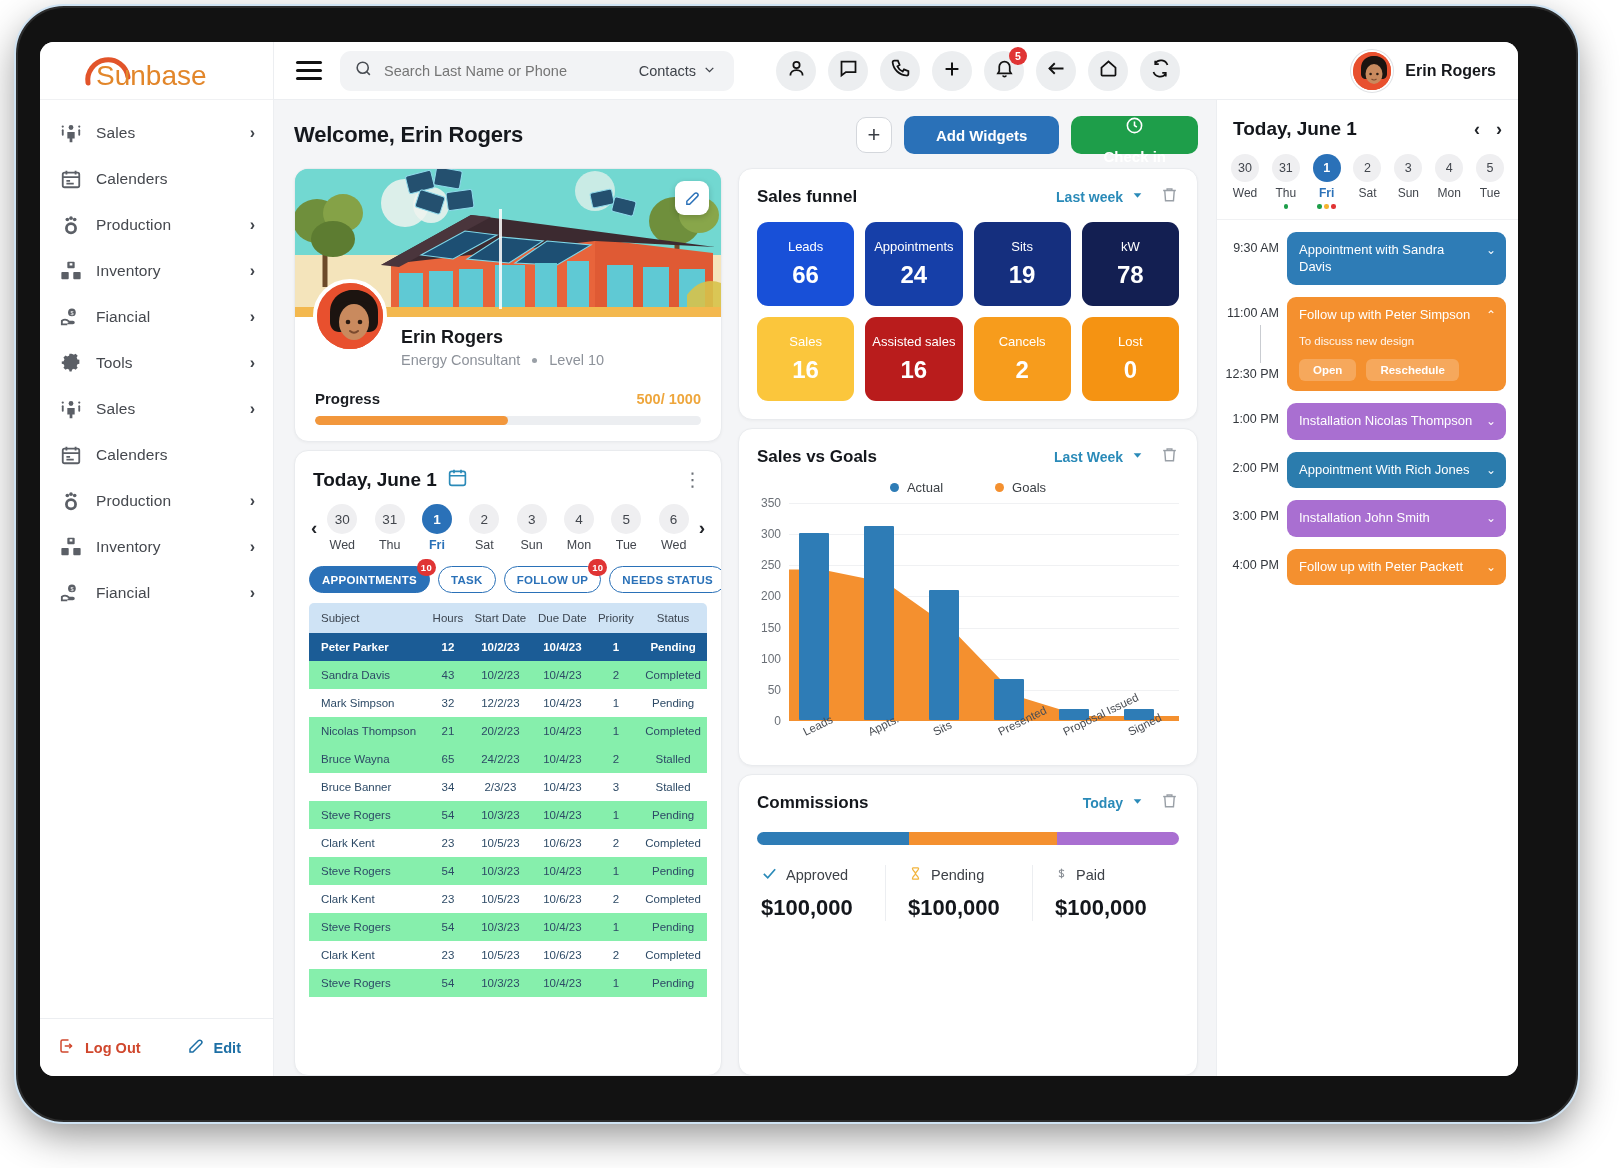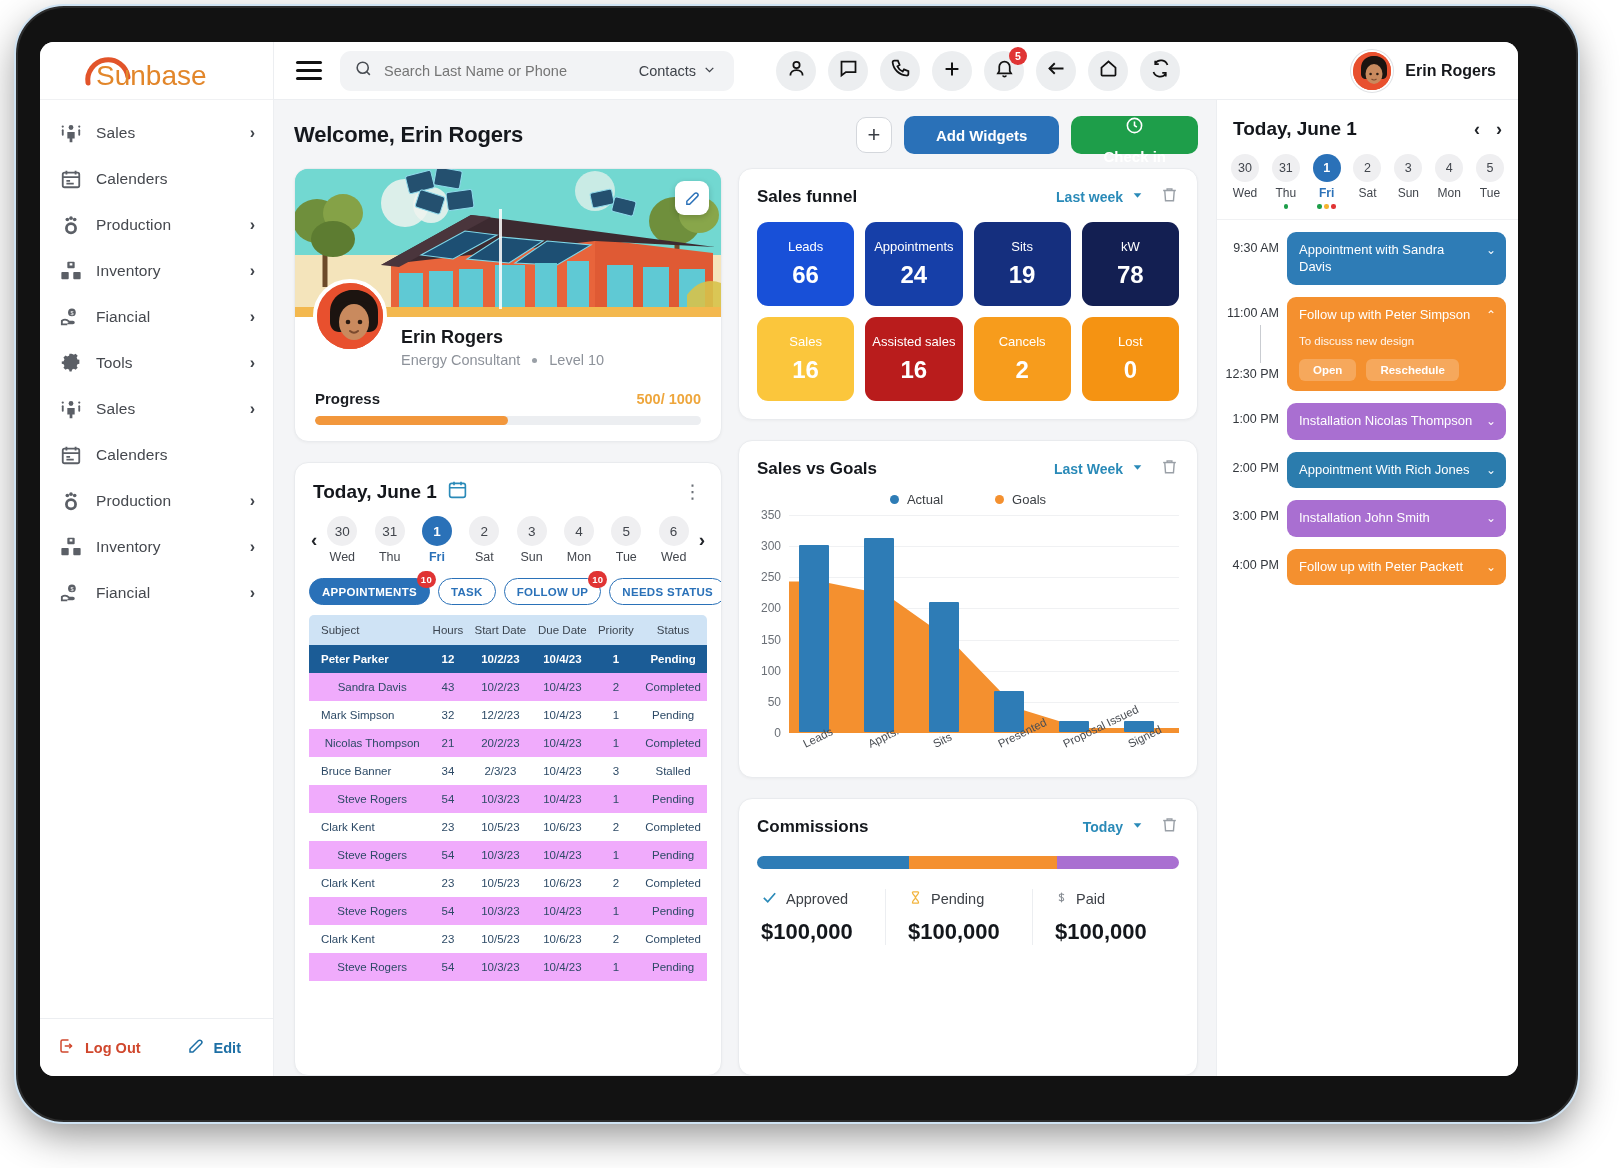--- a/index.html
+++ b/index.html
@@ -146,21 +146,21 @@
   .pill-btn {
     height: 38px; border-radius: 10px; padding: 0 32px;
     display: flex; align-items: center; gap: 10px;
     font-size: 15px; font-weight: 700; color: #fff; cursor: pointer; border: none;
     font-family: "Liberation Sans", sans-serif;
   }
   .btn-blue { background: #2a71b8; }
   .btn-green { background: #1e9e4a; flex-direction: column; }
 
   .cols { display: flex; gap: 16px; flex: 1; min-height: 0; }
-  .col { display: flex; flex-direction: column; gap: 20px; min-width: 0; }
+  .col { display: flex; flex-direction: column; gap: 8px; min-width: 0; }
   .col-left { width: 428px; flex: 0 0 428px; }
   .col-right { flex: 1; }
 
   .card {
     background: #fff; border-radius: 14px;
     border: 1px solid #e9ebee;
     box-shadow: 0 1px 3px rgba(18,20,24,.04);
   }
 
   
@@ -241,21 +241,21 @@
     background: #cfe3f5; color: #3c4550; font-size: 11.5px; font-weight: 400;
     padding: 9px 4px; text-align: center; white-space: nowrap;
   }
   table.tasks th:first-child { text-align: left; padding-left: 12px; border-radius: 5px 0 0 0; }
   table.tasks th:last-child { border-radius: 0 5px 0 0; }
   table.tasks td {
     font-size: 11.5px; color: #2d4a66; padding: 8px 4px; text-align: center;
     white-space: nowrap;
   }
   table.tasks td:first-child { text-align: left; padding-left: 12px; }
-  table.tasks tr.alt td { background: #f0abfc; text-align: center; }
+  table.tasks tr.alt td { background: #86efac; }
   table.tasks tr.sel td { background: #1b5c96; color: #fff; font-weight: 700; }
 
   
   .card-head {
     display: flex; align-items: center; padding: 16px 18px 0 18px;
   }
   .card-title { font-size: 17px; font-weight: 700; color: #14171c; }
   .range-sel {
     margin-left: auto; display: flex; align-items: center; gap: 8px;
     font-size: 14px; font-weight: 700; color: #2a8ab8; cursor: pointer;
@@ -874,20 +874,28 @@
                         <td>Pending</td>
                       </tr>
                       <tr class="alt">
                         <td>Nicolas Thompson</td>
                         <td>21</td>
                         <td>20/2/23</td>
                         <td>10/4/23</td>
                         <td>1</td>
                         <td>Completed</td>
                       </tr>
+                      <tr class="alt">
+                        <td>Bruce Wayna</td>
+                        <td>65</td>
+                        <td>24/2/23</td>
+                        <td>10/4/23</td>
+                        <td>2</td>
+                        <td>Stalled</td>
+                      </tr>
                       <tr class="">
                         <td>Bruce Banner</td>
                         <td>34</td>
                         <td>2/3/23</td>
                         <td>10/4/23</td>
                         <td>3</td>
                         <td>Stalled</td>
                       </tr>
                       <tr class="alt">
                         <td>Steve Rogers</td>

